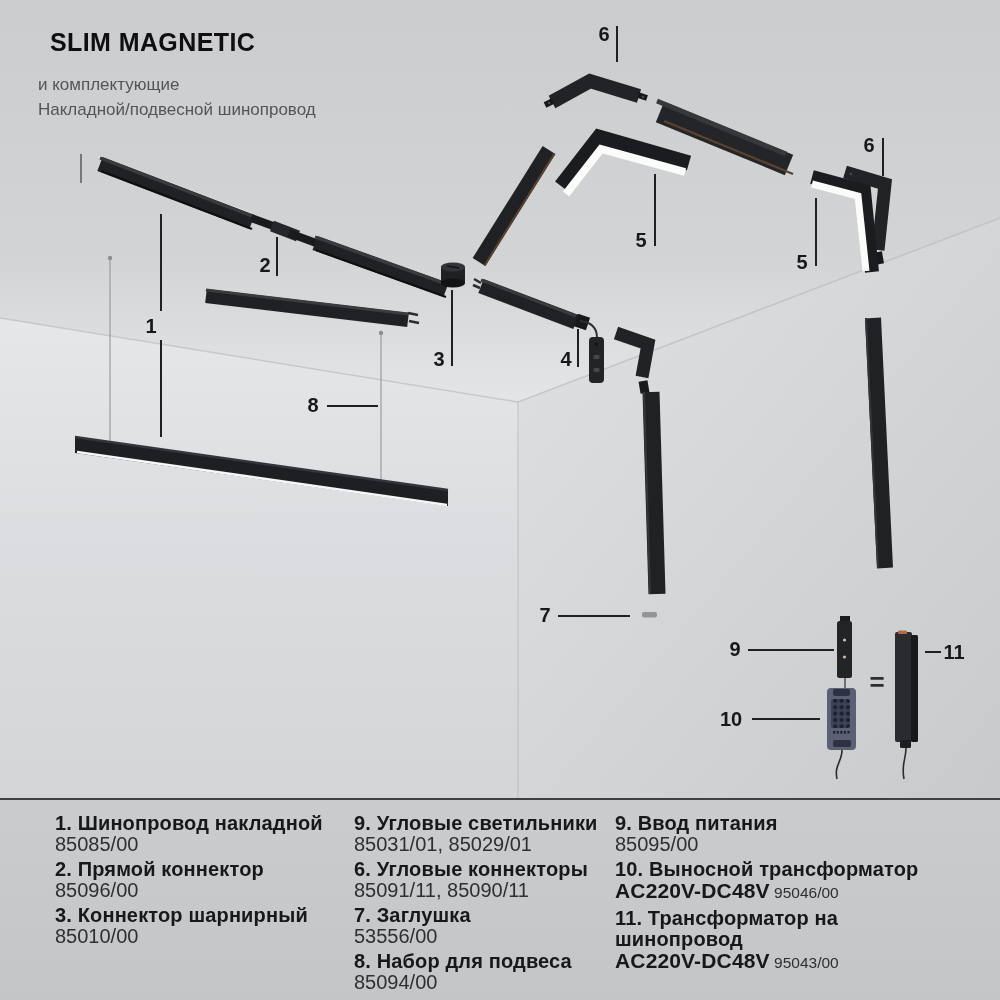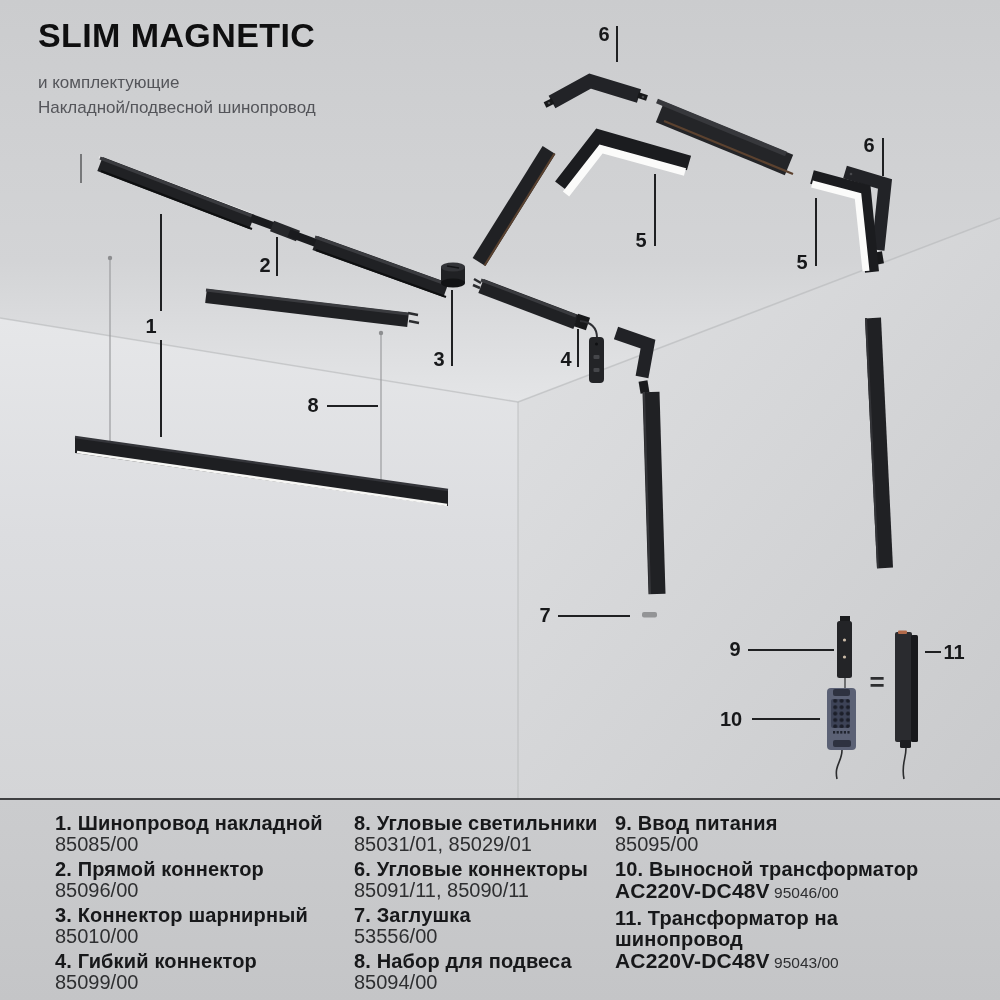--- a/index.html
+++ b/index.html
@@ -1,21 +1,21 @@
 <!DOCTYPE html>
 <html><head>
 <meta charset="utf-8">
 <style>
   html,body{margin:0;padding:0;background:#d5d6d8;}
   .page{position:relative;width:1000px;height:1000px;overflow:hidden;
         font-family:"Liberation Sans","DejaVu Sans",sans-serif;}
   .scene{position:absolute;left:0;top:0;width:1000px;height:798px;}
   .scene svg{display:block;}
   .header{position:absolute;left:38px;top:16px;z-index:5;}
-  .header h1{margin:0;font-size:34px;font-weight:800;letter-spacing:.4px;color:#0f0f10;}
+  .header h1{margin:12px;font-size:25px;font-weight:800;letter-spacing:.4px;color:#0f0f10;}
   .subtitle{margin-top:15px;font-size:17px;line-height:25px;color:#54555a;}
   .legend{position:absolute;left:0;top:798px;width:1000px;height:202px;
           border-top:2px solid #3f4042;box-sizing:border-box;
           background:linear-gradient(180deg,#cbccce,#c4c5c7);}
   .col{position:absolute;top:13px;}
   .col1{left:55px;width:285px;}
   .col2{left:354px;width:270px;}
   .col3{left:615px;width:340px;}
   .li{margin-bottom:5px;}
   .li .t{font-size:20px;line-height:21px;font-weight:700;color:#17181a;letter-spacing:.15px;}
@@ -248,28 +248,24 @@
         <div class="c">85085/00</div>
       </div>
       <div class="li">
         <div class="t">2. Прямой коннектор</div>
         <div class="c">85096/00</div>
       </div>
       <div class="li">
         <div class="t">3. Коннектор шарнирный</div>
         <div class="c">85010/00</div>
       </div>
-      <div class="li">
-        <div class="t">4. Гибкий коннектор</div>
-        <div class="c">85099/00</div>
-      </div>
     </div>
     <div class="col col2">
       <div class="li">
-        <div class="t">8. Угловые светильники</div>
+        <div class="t">9. Угловые светильники</div>
         <div class="c">85031/01, 85029/01</div>
       </div>
       <div class="li">
         <div class="t">6. Угловые коннекторы</div>
         <div class="c">85091/11, 85090/11</div>
       </div>
       <div class="li">
         <div class="t">7. Заглушка</div>
         <div class="c">53556/00</div>
       </div>

